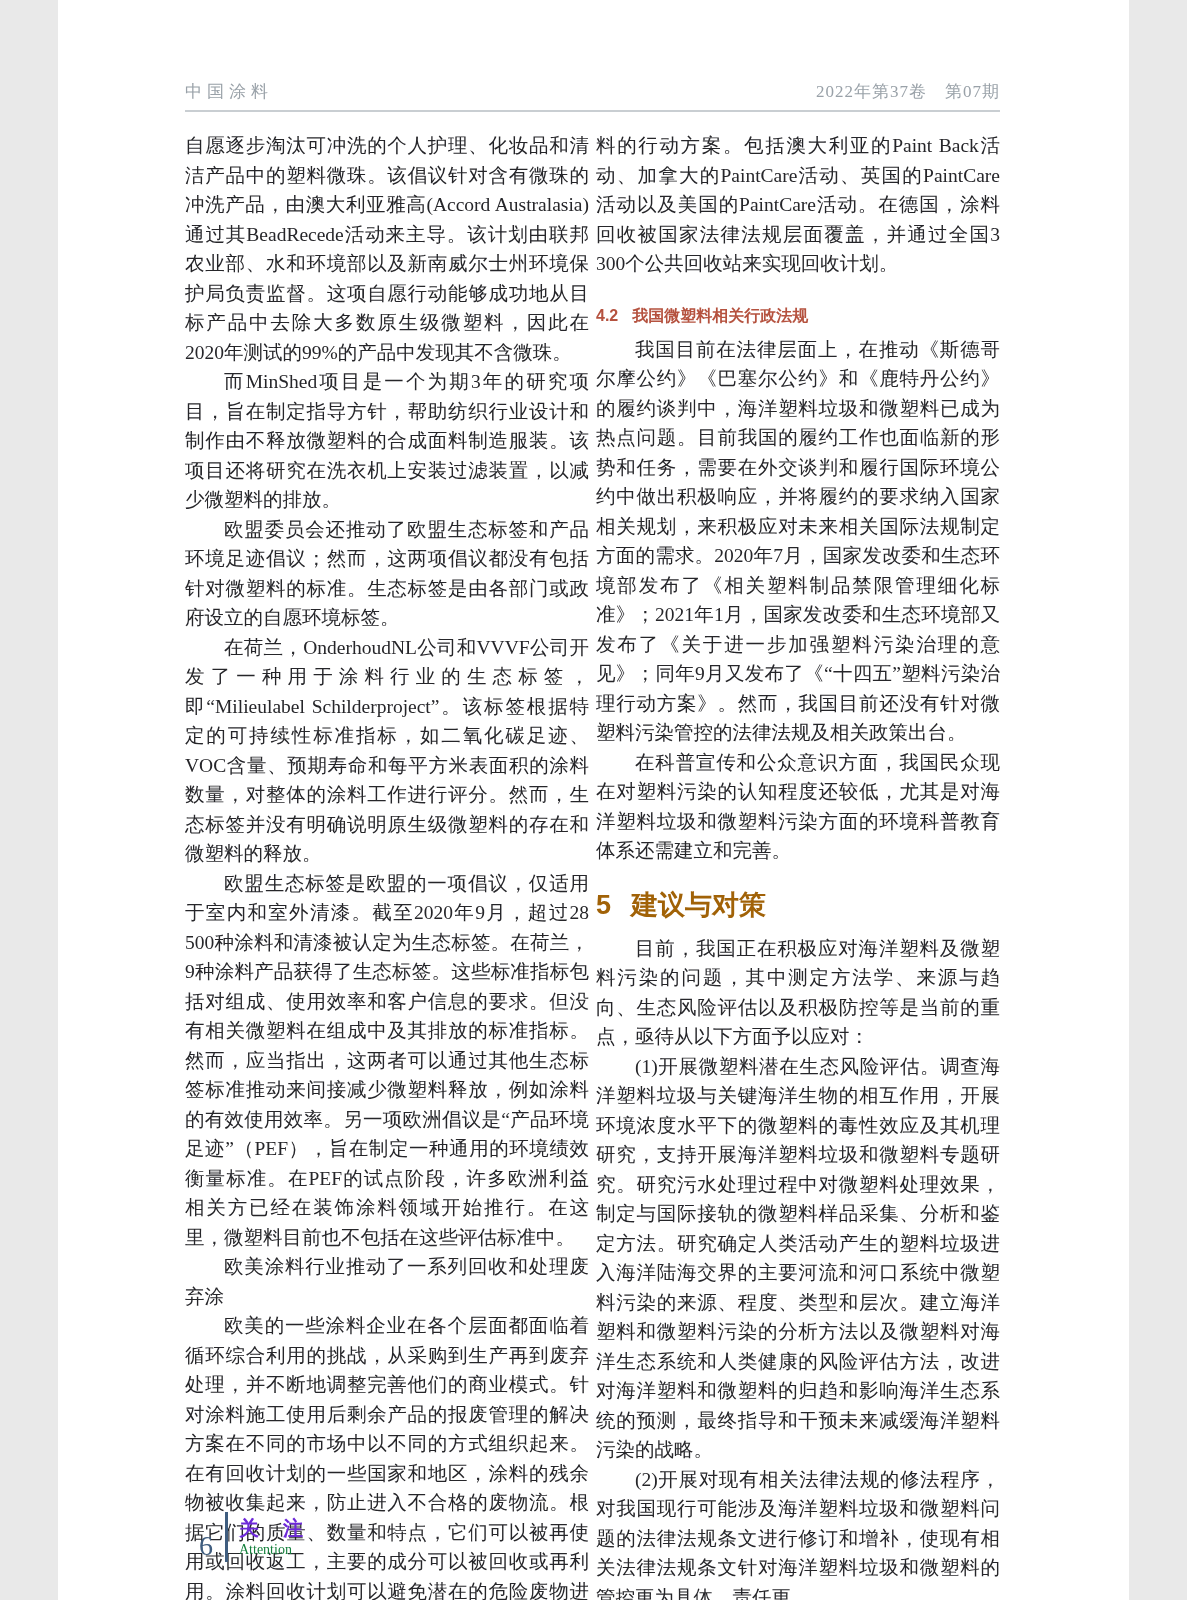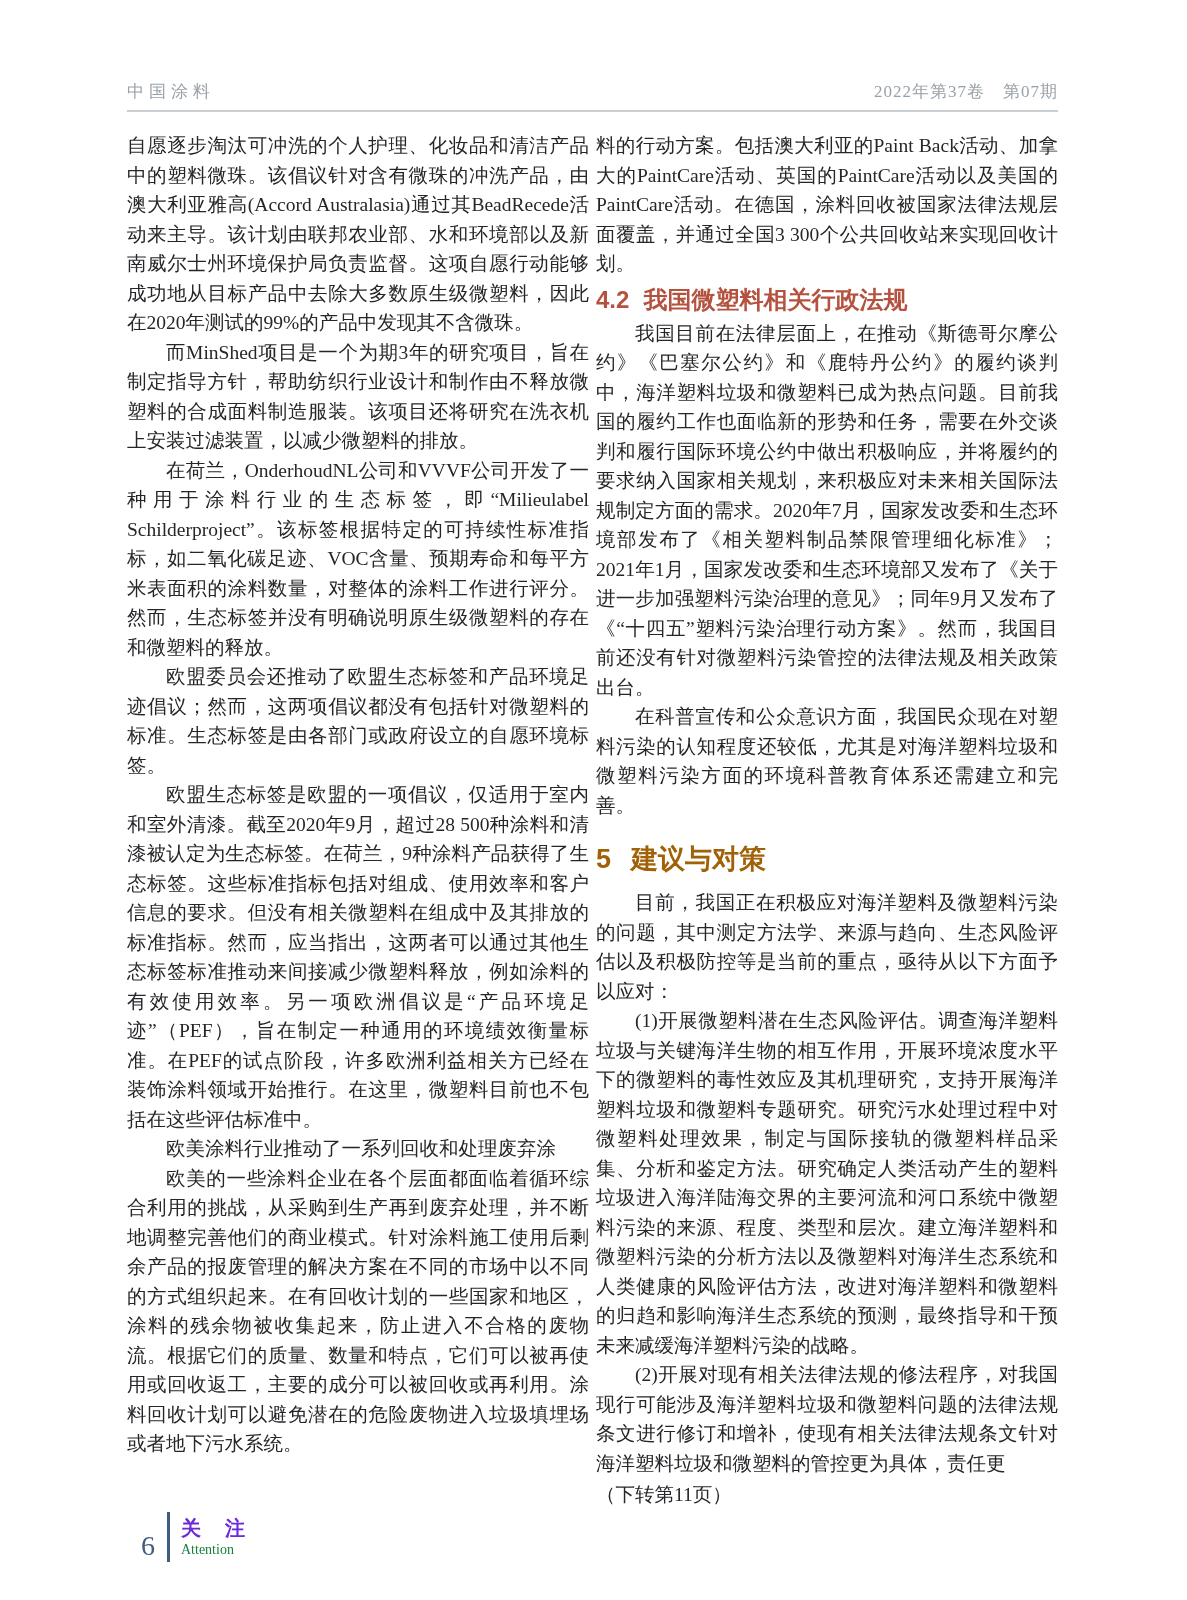--- a/index.html
+++ b/index.html
@@ -1,18 +1,18 @@
 <!DOCTYPE html>
 <html><head>
 <meta charset="utf-8">
 <style>
   html,body{margin:0;padding:0;background:#e9e9e9;}
   .page{
     position:relative;
-    width:1187px;height:1600px;
+    width:1071px;height:1600px;
     margin:0 auto;
     background:#ffffff;
     font-family:"Liberation Serif","DejaVu Serif",serif;
     color:#26262a;
     overflow:hidden;
   }
   
   .page-header{
     position:absolute;top:80px;left:127px;right:129px;
     display:flex;justify-content:space-between;align-items:flex-end;
@@ -31,25 +31,25 @@
   .col{flex:1 1 0;min-width:0;}
   .col p{
     margin:0;
     font-size:19.5px;
     line-height:29.5px;
     text-align:justify;
     text-indent:2em;
   }
   .col p.no-indent{text-indent:0;}
   .sub-heading{
-    margin:6px 0 4px 0;
+    margin:22px 0 4px 0;
     color:#b5523f;
     font-family:"Liberation Sans","DejaVu Sans",sans-serif;
     font-weight:bold;
-    font-size:24px;
+    font-size:16px;
     line-height:30px;
   }
   .sub-heading .h-num{margin-right:14px;}
   .sec-heading{
     margin:22px 0 12px 0;
     color:#a16207;
     font-family:"Liberation Sans","DejaVu Sans",sans-serif;
     font-weight:bold;
     font-size:27px;
     line-height:34px;
@@ -99,22 +99,22 @@
   <header class="page-header">
     <span class="journal-name">中国涂料</span>
     <span class="issue-info">2022年第37卷　第07期</span>
   </header>
 
   <main class="columns">
 
     <section class="col">
       <p class="no-indent">自愿逐步淘汰可冲洗的个人护理、化妆品和清洁产品中的塑料微珠。该倡议针对含有微珠的冲洗产品，由澳大利亚雅高(Accord Australasia)通过其BeadRecede活动来主导。该计划由联邦农业部、水和环境部以及新南威尔士州环境保护局负责监督。这项自愿行动能够成功地从目标产品中去除大多数原生级微塑料，因此在2020年测试的99%的产品中发现其不含微珠。</p>
       <p>而MinShed项目是一个为期3年的研究项目，旨在制定指导方针，帮助纺织行业设计和制作由不释放微塑料的合成面料制造服装。该项目还将研究在洗衣机上安装过滤装置，以减少微塑料的排放。</p>
+      <p>欧盟委员会还推动了欧盟生态标签和产品环境足迹倡议；然而，这两项倡议都没有包括针对微塑料的标准。生态标签是由各部门或政府设立的自愿环境标签。</p>
       <p>在荷兰，OnderhoudNL公司和VVVF公司开发了一种用于涂料行业的生态标签，即“Milieulabel Schilderproject”。该标签根据特定的可持续性标准指标，如二氧化碳足迹、VOC含量、预期寿命和每平方米表面积的涂料数量，对整体的涂料工作进行评分。然而，生态标签并没有明确说明原生级微塑料的存在和微塑料的释放。</p>
-      <p>欧盟委员会还推动了欧盟生态标签和产品环境足迹倡议；然而，这两项倡议都没有包括针对微塑料的标准。生态标签是由各部门或政府设立的自愿环境标签。</p>
       <p>欧盟生态标签是欧盟的一项倡议，仅适用于室内和室外清漆。截至2020年9月，超过28 500种涂料和清漆被认定为生态标签。在荷兰，9种涂料产品获得了生态标签。这些标准指标包括对组成、使用效率和客户信息的要求。但没有相关微塑料在组成中及其排放的标准指标。然而，应当指出，这两者可以通过其他生态标签标准推动来间接减少微塑料释放，例如涂料的有效使用效率。另一项欧洲倡议是“产品环境足迹”（PEF），旨在制定一种通用的环境绩效衡量标准。在PEF的试点阶段，许多欧洲利益相关方已经在装饰涂料领域开始推行。在这里，微塑料目前也不包括在这些评估标准中。</p>
       <p>欧美涂料行业推动了一系列回收和处理废弃涂</p>
       <p>欧美的一些涂料企业在各个层面都面临着循环综合利用的挑战，从采购到生产再到废弃处理，并不断地调整完善他们的商业模式。针对涂料施工使用后剩余产品的报废管理的解决方案在不同的市场中以不同的方式组织起来。在有回收计划的一些国家和地区，涂料的残余物被收集起来，防止进入不合格的废物流。根据它们的质量、数量和特点，它们可以被再使用或回收返工，主要的成分可以被回收或再利用。涂料回收计划可以避免潜在的危险废物进入垃圾填埋场或者地下污水系统。</p>
     </section>
 
     <section class="col">
       <p class="no-indent">料的行动方案。包括澳大利亚的Paint Back活动、加拿大的PaintCare活动、英国的PaintCare活动以及美国的PaintCare活动。在德国，涂料回收被国家法律法规层面覆盖，并通过全国3 300个公共回收站来实现回收计划。</p>
 
       <h3 class="sub-heading">
         <span class="h-num">4.2</span><span>我国微塑料相关行政法规</span>

